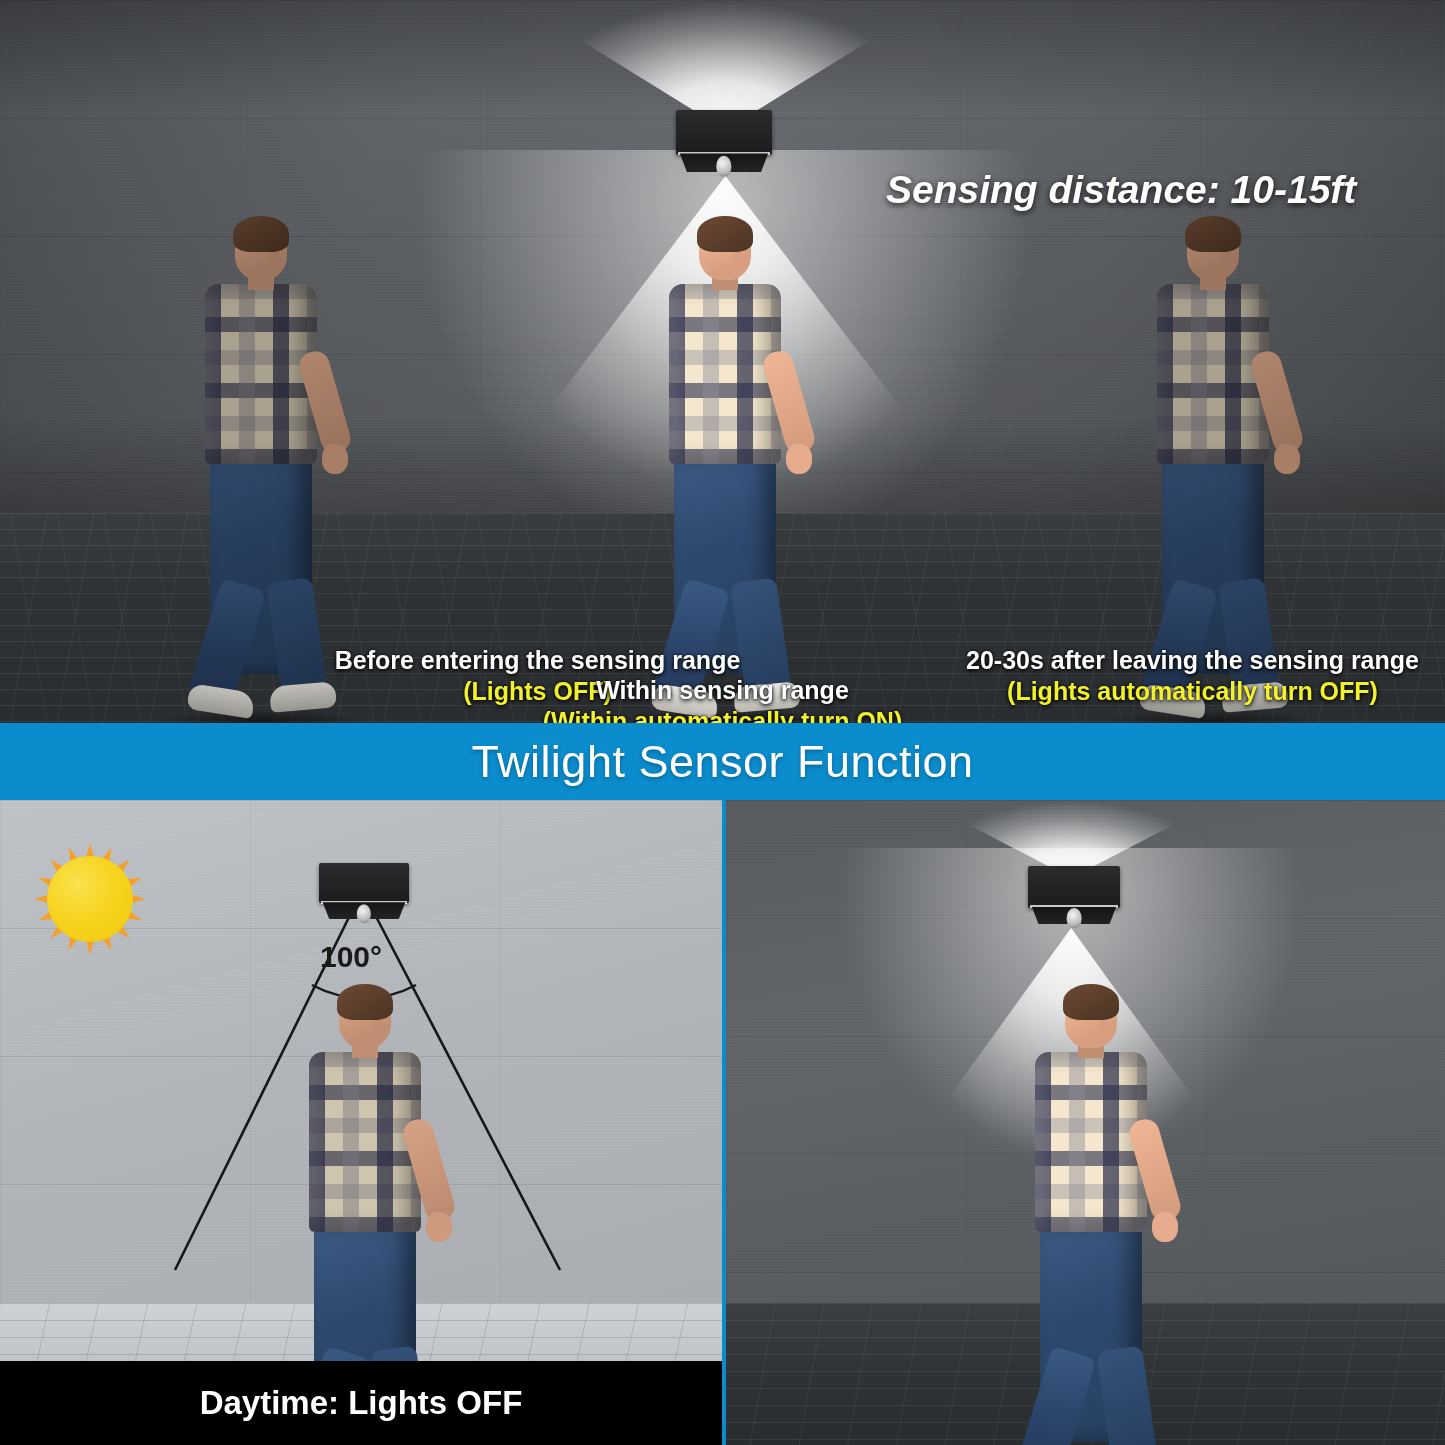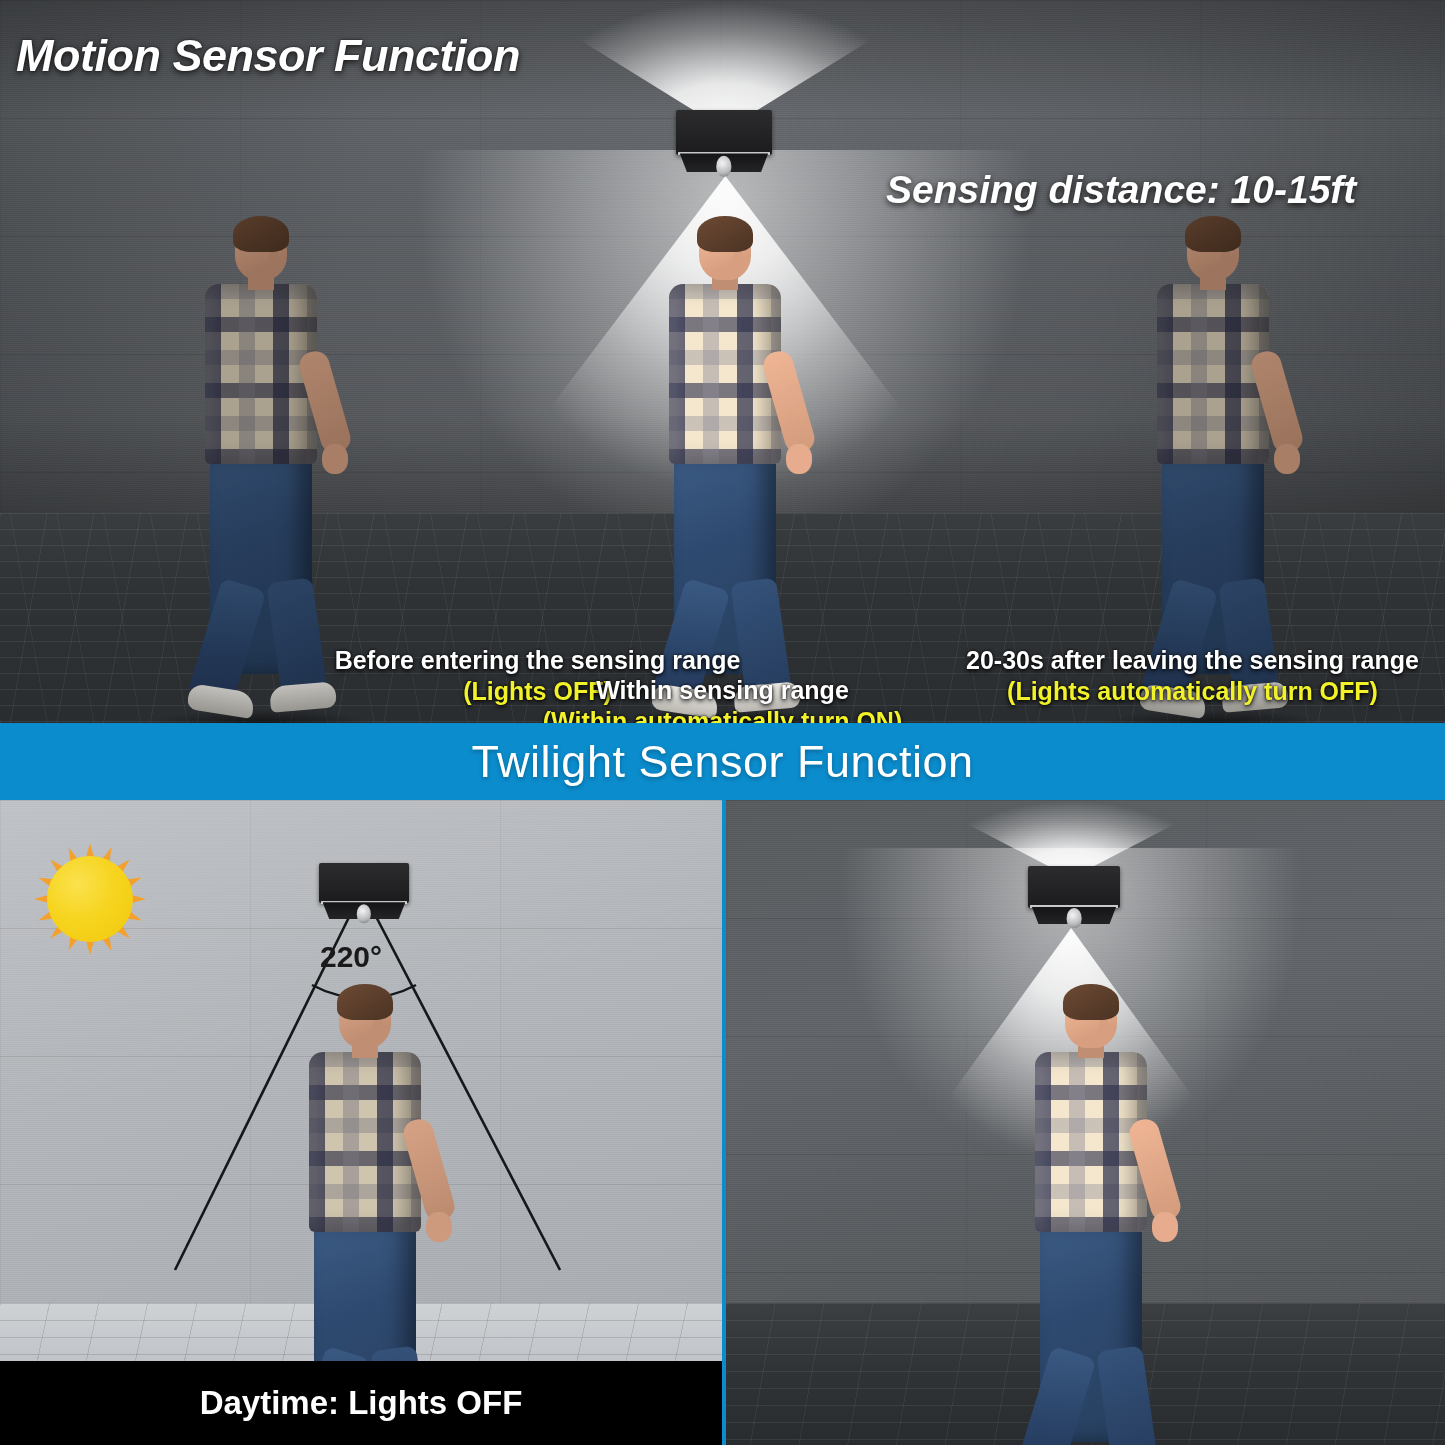--- a/index.html
+++ b/index.html
@@ -265,21 +265,20 @@
       <div class="m-shirt"></div>
       <div class="m-arm"></div>
       <div class="m-hand"></div>
       <div class="m-neck"></div>
       <div class="m-head">
         <div class="m-ear"></div>
       </div>
       <div class="m-hair"></div>
     </div>
 
-    <div class="title-motion">Motion Sensor Function</div>
     <div class="sensing-distance">Sensing distance: 10-15ft</div>
 
     <div class="cap" style="left:-185px; top:645px;">
       <div class="l1">Before entering the sensing range</div>
       <div class="l2">(Lights OFF)</div>
     </div>
 
     <div class="cap" style="left:0px; top:645px;margin-top:30px;">
       <div class="l1">Within sensing range</div>
       <div class="l2">(Within automatically turn ON)</div>
@@ -304,21 +303,21 @@
     <div class="floor-day">
       <div class="floor-day-tiles"></div>
     </div>
 
     <svg class="angle-svg" viewBox="0 0 722 645">
       <path d="M 355 105 L 175 470" stroke="#15171a" stroke-width="2.6" fill="none"></path>
       <path d="M 370 105 L 560 470" stroke="#15171a" stroke-width="2.6" fill="none"></path>
       <path d="M 312 185 A 110 110 0 0 0 416 185" stroke="#15171a" stroke-width="2.4" fill="none"></path>
     </svg>
 
-    <div class="angle-label" style="left:320px; top:140px;">220°</div>
+    <div class="angle-label" style="left:320px; top:140px;">100°</div>
 
     <div class="lamp" style="left:319px; top:63px; width:90px; height:56px; z-index:14;">
       <div class="lamp-body"></div>
       <div class="lamp-rim"></div>
       <div class="lamp-base"></div>
       <div class="lamp-sensor"></div>
     </div>
 
     <div class="man" style="left:300px; top:190px; width:130px; height:520px; z-index:16;">
 

